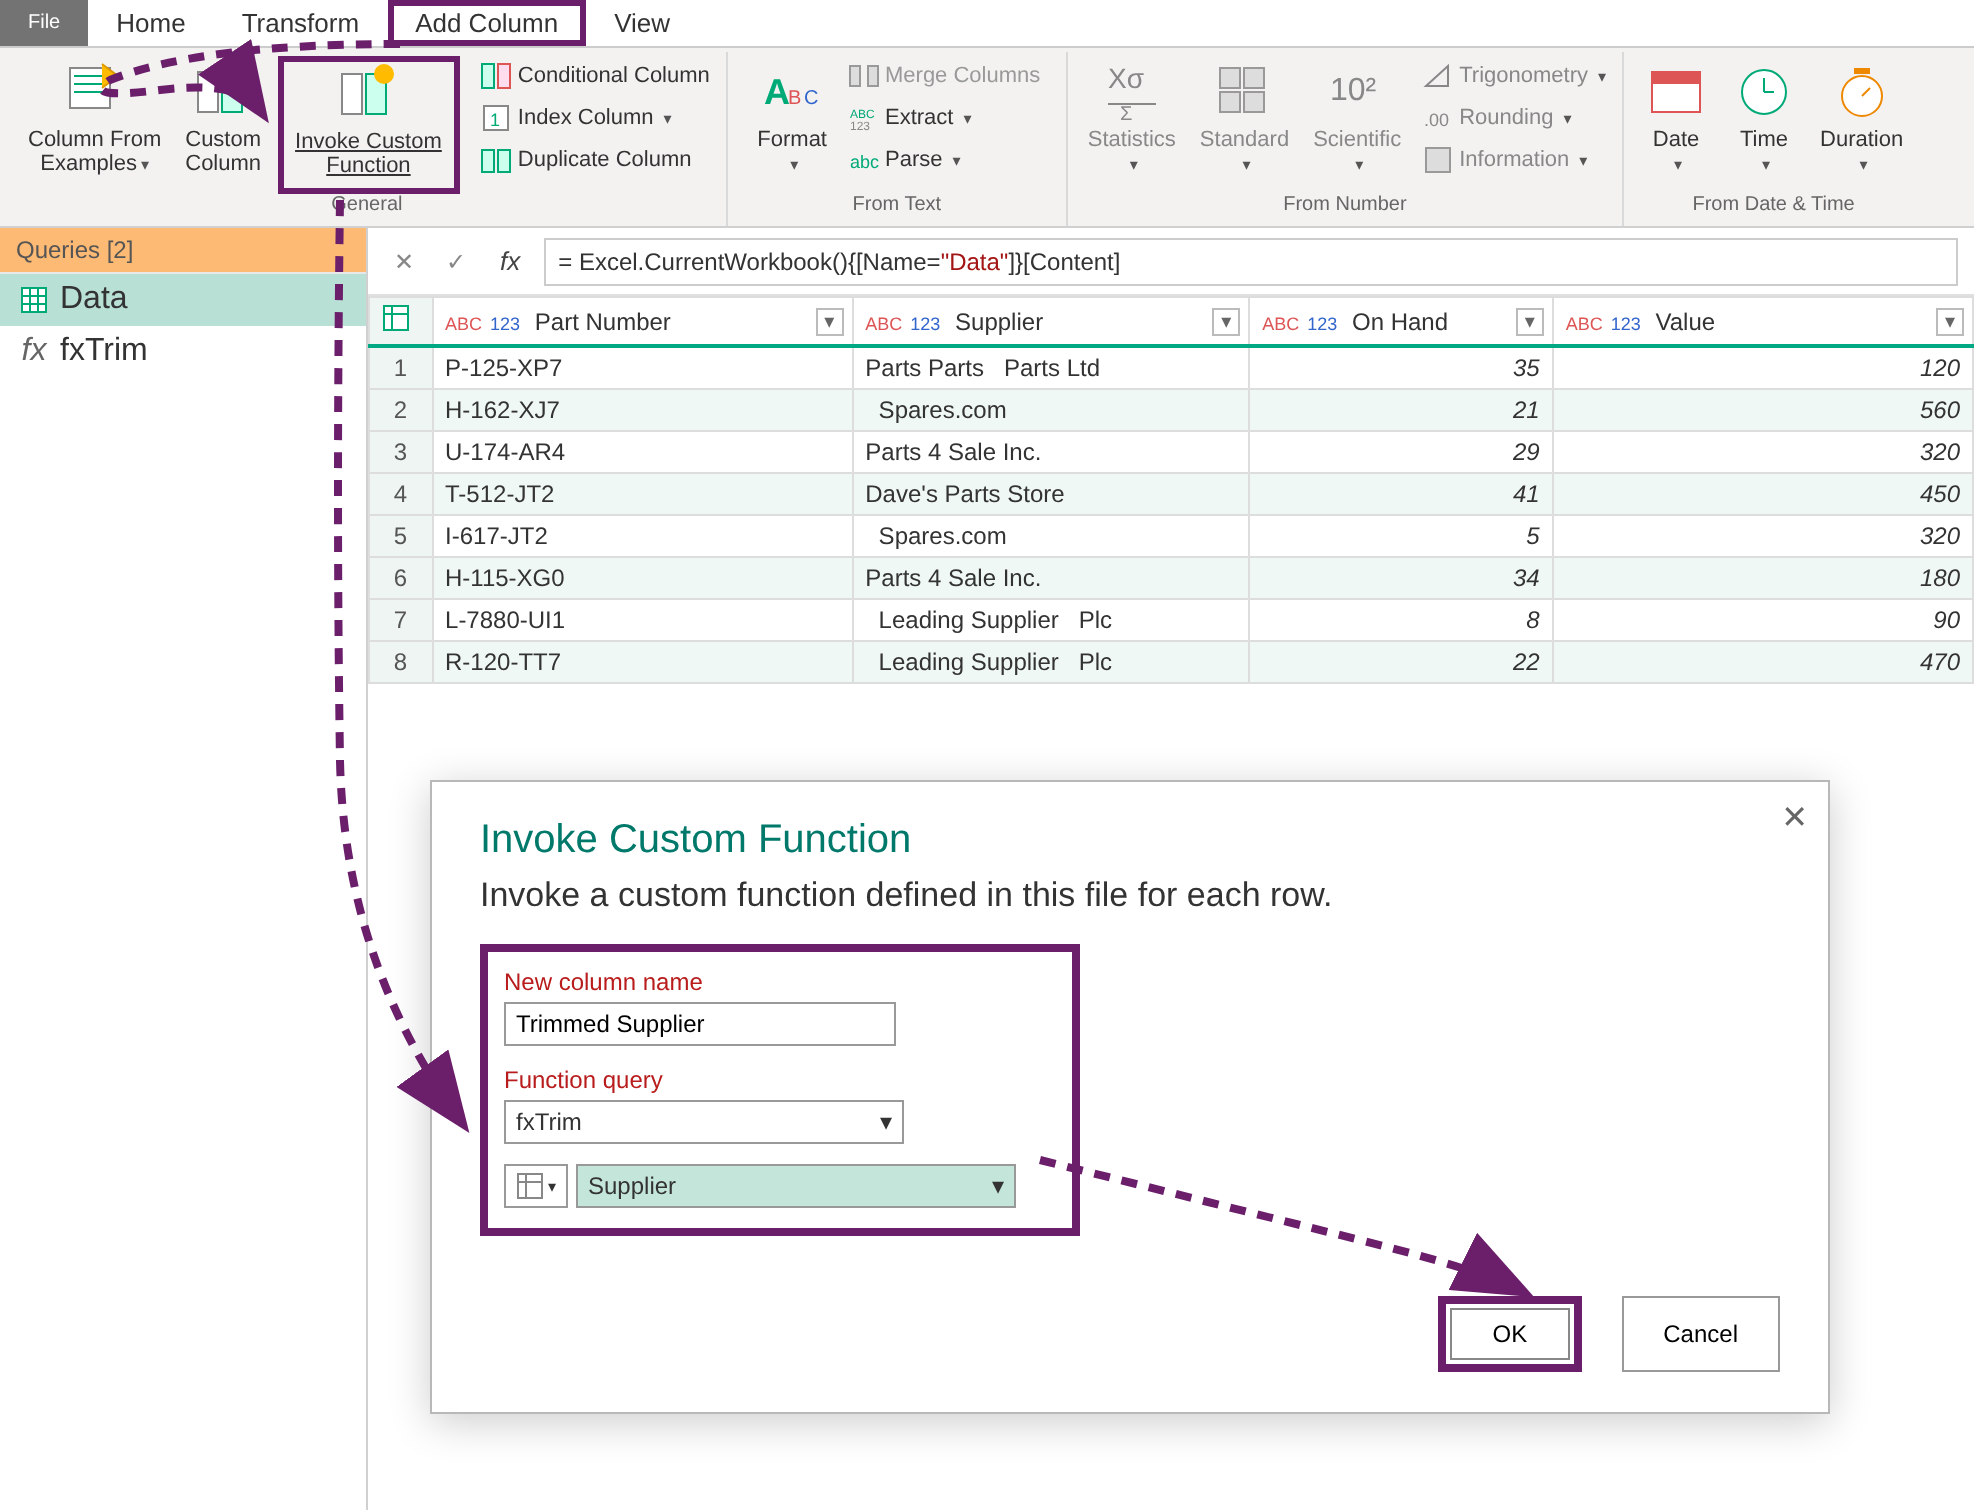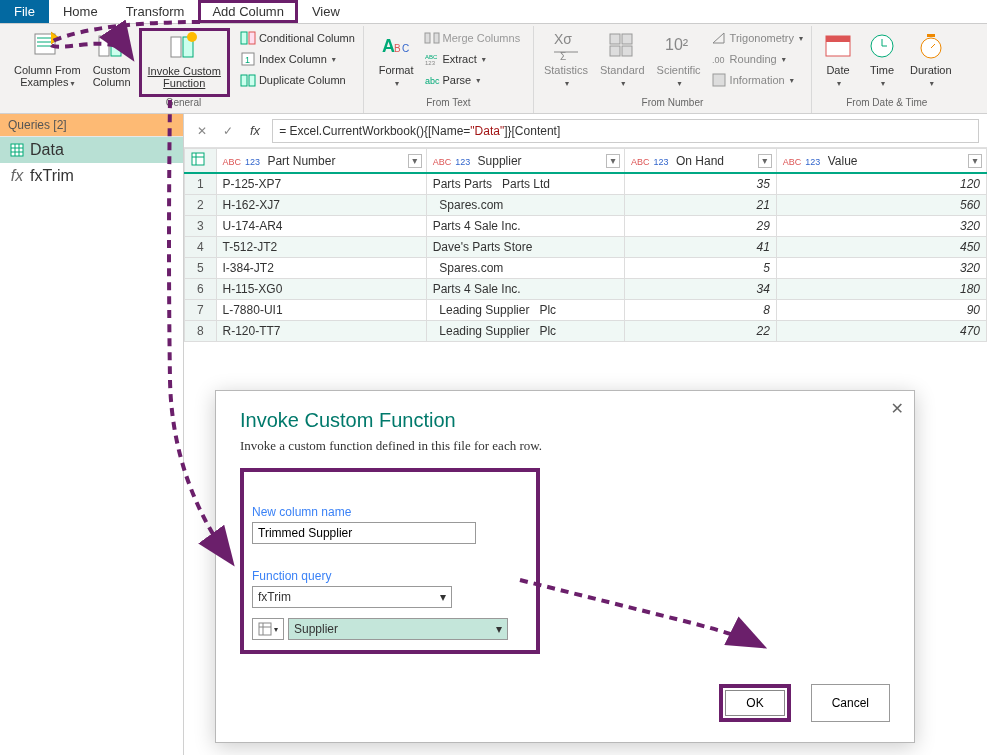--- a/index.html
+++ b/index.html
@@ -1,20 +1,20 @@
 <!DOCTYPE html>
 <html><head>
 <meta charset="utf-8">
 <style>
 * { margin: 0; padding: 0; box-sizing: border-box; font-family: "Segoe UI", Arial, sans-serif; }
 body { background: #fff; font-size: 12px; color: #333; width: 987px; height: 755px; position: relative; overflow: hidden; }
 
 
 .menu-bar { height: 24px; background: #fff; display: flex; align-items: stretch; border-bottom: 1px solid #ccc; }
-.menu-file { background: #0369a1; color: #fff; padding: 4px 14px; display: flex; align-items: center; font-size: 13px; }
+.menu-file { background: #737373; color: #fff; padding: 4px 14px; display: flex; align-items: center; font-size: 10px; }
 .menu-item { padding: 4px 14px; display: flex; align-items: center; font-size: 13px; color: #333; cursor: pointer; }
 .menu-item.highlighted { border: 3px solid #6b1f6b; padding: 1px 11px; }
 
 
 .ribbon { height: 90px; background: #f3f2f1; border-bottom: 1px solid #d0d0d0; display: flex; padding: 2px 4px 0; }
 .ribbon-group { display: flex; flex-direction: column; align-items: center; border-right: 1px solid #d9d9d9; padding: 2px 6px; position: relative; }
 .ribbon-group-label { font-size: 10px; color: #666; margin-top: auto; height: 14px; text-align: center; width: 100%; }
 .ribbon-buttons-row { display: flex; gap: 4px; flex: 1; }
 .ribbon-large-btn { display: flex; flex-direction: column; align-items: center; padding: 2px 4px; gap: 2px; justify-content: flex-start; }
 .ribbon-large-btn .icon-box { width: 32px; height: 32px; display: flex; align-items: center; justify-content: center; }
@@ -48,25 +48,25 @@
 table.grid td.rownum { width: 24px; text-align: center; background: #eef5f3; color: #555; }
 table.grid tr:nth-child(even) td:not(.rownum) { background: #f0f8f5; }
 .col-type { display: inline-flex; align-items: center; gap: 2px; font-size: 9px; color: #555; margin-right: 4px; }
 th .filter-arrow { position: absolute; right: 4px; top: 50%; transform: translateY(-50%); font-size: 10px; color: #666; border: 1px solid #bbb; width: 14px; height: 14px; display: inline-flex; align-items: center; justify-content: center; background: #fff; }
 td.num { text-align: right; font-style: italic; }
 
 
 .dialog { position: absolute; top: 390px; left: 215px; width: 700px; background: #fff; border: 1px solid #b8b8b8; box-shadow: 0 4px 20px rgba(0,0,0,0.2); padding: 18px 24px 20px; }
 .dialog .close-x { position: absolute; top: 8px; right: 10px; font-size: 16px; color: #666; }
 .dialog h2 { font-size: 20px; font-weight: 400; color: #00796b; margin-bottom: 6px; }
-.dialog .desc { font-size: 13px; color: #333; margin-bottom: 14px; font-family: Liberation Serif, serif; }
+.dialog .desc { font-size: 17px; color: #333; margin-bottom: 14px; }
 .dialog-fields { border: 4px solid #6b1f6b; padding: 8px; width: 300px; }
 .field-block { margin-bottom: 10px; }
-.field-label { font-size: 12px; color: #3b82f6; margin-bottom: 3px; margin-top: 25px; }
-.text-input { width: 224px; border: 1px solid #999; padding: 3px 5px; font-size: 12px; height: 22px; }
+.field-label { font-size: 12px; color: #b91c1c; margin-bottom: 3px; }
+.text-input { width: 196px; border: 1px solid #999; padding: 3px 5px; font-size: 12px; height: 22px; }
 .select-input { width: 200px; border: 1px solid #999; padding: 3px 5px; font-size: 12px; height: 22px; display: flex; align-items: center; justify-content: space-between; background: #fff; }
 .select-input.green { background: #c4e6da; }
 .select-btn-combo { display: flex; gap: 4px; }
 .icon-select { border: 1px solid #999; width: 32px; height: 22px; display: flex; align-items: center; justify-content: center; background: #fff; font-size: 11px; }
 .dialog-buttons { display: flex; gap: 20px; justify-content: flex-end; margin-top: 30px; }
 .btn { border: 1px solid #999; padding: 5px 20px; font-size: 12px; background: #fff; }
 .btn-ok-wrap { border: 4px solid #6b1f6b; padding: 2px; }
 .btn.primary { border: 1px solid #888; }
 
 
@@ -396,21 +396,21 @@
         </tr>
         <tr>
           <td class="rownum">4</td>
           <td>T-512-JT2</td>
           <td style="white-space:pre">Dave's Parts Store</td>
           <td class="num">41</td>
           <td class="num">450</td>
         </tr>
         <tr>
           <td class="rownum">5</td>
-          <td>I-384-JT2</td>
+          <td>I-617-JT2</td>
           <td style="white-space:pre">  Spares.com</td>
           <td class="num">5</td>
           <td class="num">320</td>
         </tr>
         <tr>
           <td class="rownum">6</td>
           <td>H-115-XG0</td>
           <td style="white-space:pre">Parts 4 Sale Inc.</td>
           <td class="num">34</td>
           <td class="num">180</td>

